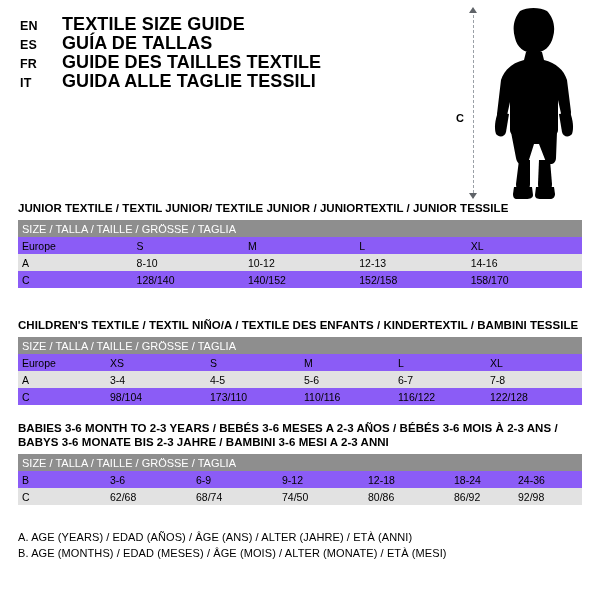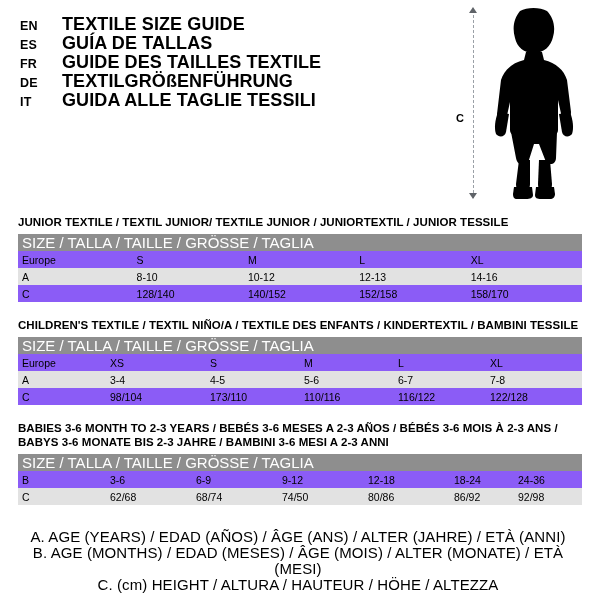--- a/index.html
+++ b/index.html
@@ -114,45 +114,44 @@
     font-size: 10.5px;
     text-align: left;
     padding: 0;
     height: 17px;
     vertical-align: middle;
     font-weight: normal;
   }
   .hdr td {
     background: #8e8e8e;
     color: #ffffff;
-    font-size: 15px;
+    font-size: 11px;
     padding-left: 4px;
   }
   .shade td {
     background: #e2e2e2;
   }
   .plain td {
     background: #8b5cf6;
   }
   td.lbl {
     padding-left: 4px;
   }
 
   
   .footnotes {
     position: absolute;
     left: 18px;
     top: 529px;
     width: 560px;
   }
   .footnotes div {
-    font-size: 15px;
+    font-size: 11px;
     line-height: 16px;
     letter-spacing: 0.1px;
-    text-align: center;
   }
 </style>
 </head>
 <body>
 
 <div class="page">
 
   <div class="header">
     <div class="header-row">
       <span class="lang-code">EN</span>
@@ -160,24 +159,20 @@
     </div>
     <div class="header-row">
       <span class="lang-code">ES</span>
       <span class="lang-title">GUÍA DE TALLAS</span>
     </div>
     <div class="header-row">
       <span class="lang-code">FR</span>
       <span class="lang-title">GUIDE DES TAILLES TEXTILE</span>
     </div>
     <div class="header-row">
-      <span class="lang-code">DE</span>
-      <span class="lang-title">TEXTILGRÖßENFÜHRUNG</span>
-    </div>
-    <div class="header-row">
       <span class="lang-code">IT</span>
       <span class="lang-title">GUIDA ALLE TAGLIE TESSILI</span>
     </div>
   </div>
 
   <div class="figure">
     <div class="dashline"></div>
     <div class="arrow-up"></div>
     <div class="arrow-down"></div>
     <div class="c-label">C</div>
@@ -197,21 +192,21 @@
         <path d="M29 152 L40 152 L40 176 C40 182 36 185 33 185 C29 185 26 182 26 176 Z"></path>
 
         <path d="M49 152 L60 152 L62 176 C62 182 59 185 55 185 C51 185 48 182 48 176 Z"></path>
 
         <path d="M24 179 L42 179 L43 187 C43 190 40 191 36 191 L27 191 C24 191 23 189 23 186 Z"></path>
         <path d="M46 179 L64 179 L65 186 C65 189 63 191 60 191 L51 191 C47 191 45 190 45 187 Z"></path>
       </g>
     </svg>
   </div>
 
-  <div class="section" style="top:215px;">
+  <div class="section" style="top:201px;">
     <div class="section-title">JUNIOR TEXTILE / TEXTIL JUNIOR/ TEXTILE JUNIOR / JUNIORTEXTIL / JUNIOR TESSILE</div>
     <table>
       <colgroup>
         <col style="width:98px">
           <col style="width:92px">
           <col style="width:92px">
           <col style="width:92px">
           <col style="width:92px">
       </colgroup>
       <tbody>
@@ -320,16 +315,15 @@
           <td>86/92</td>
           <td>92/98</td>
         </tr>
       </tbody>
     </table>
   </div>
 
   <div class="footnotes">
     <div>A. AGE (YEARS) / EDAD (AÑOS) / ÂGE (ANS) / ALTER (JAHRE) / ETÀ (ANNI)</div>
     <div>B. AGE (MONTHS) / EDAD (MESES) / ÂGE (MOIS) / ALTER (MONATE) / ETÀ (MESI)</div>
-    <div>C. (cm) HEIGHT / ALTURA / HAUTEUR / HÖHE / ALTEZZA</div>
   </div>
 
 </div>
 
 </body></html>

